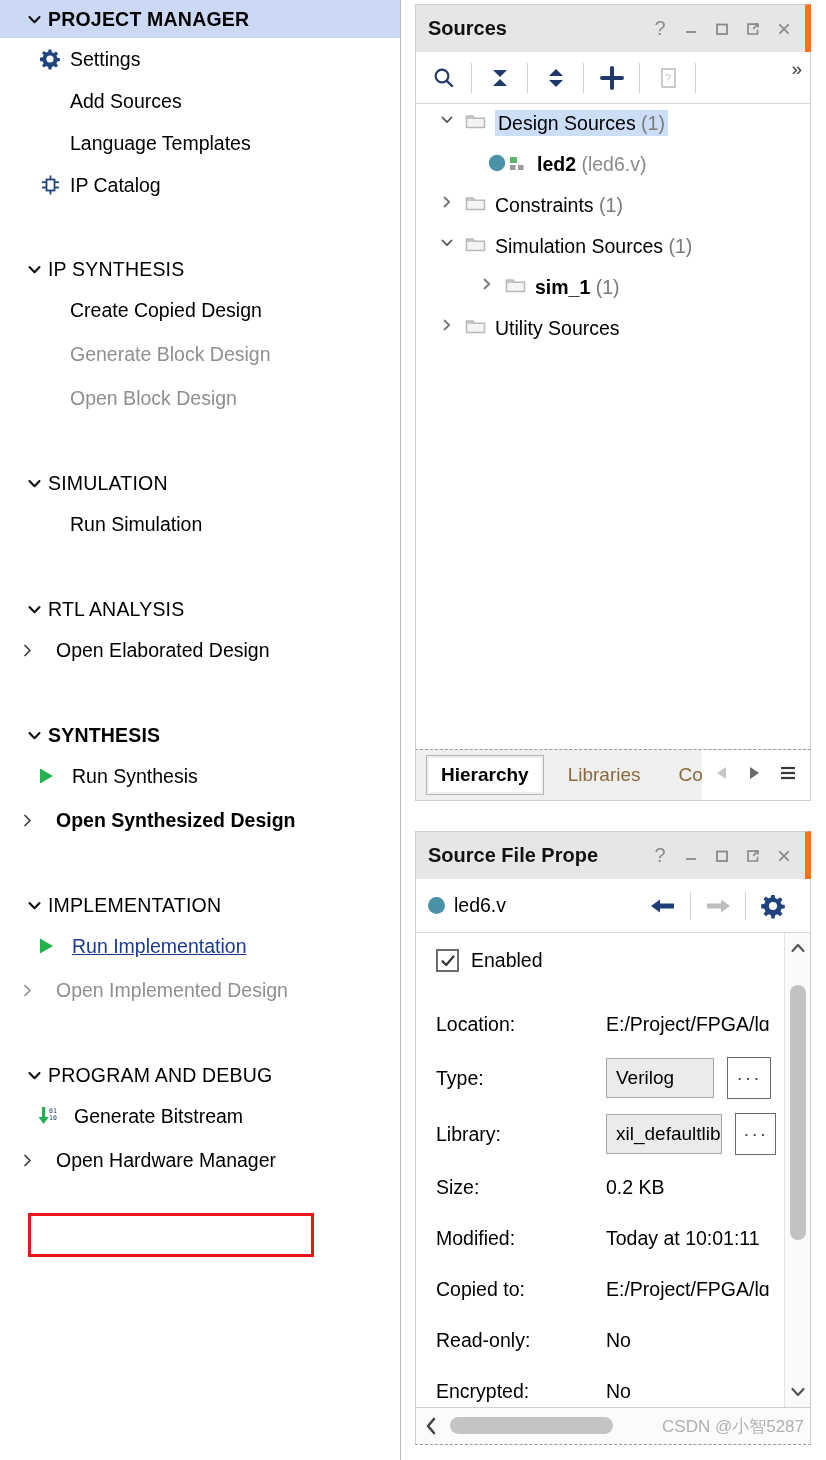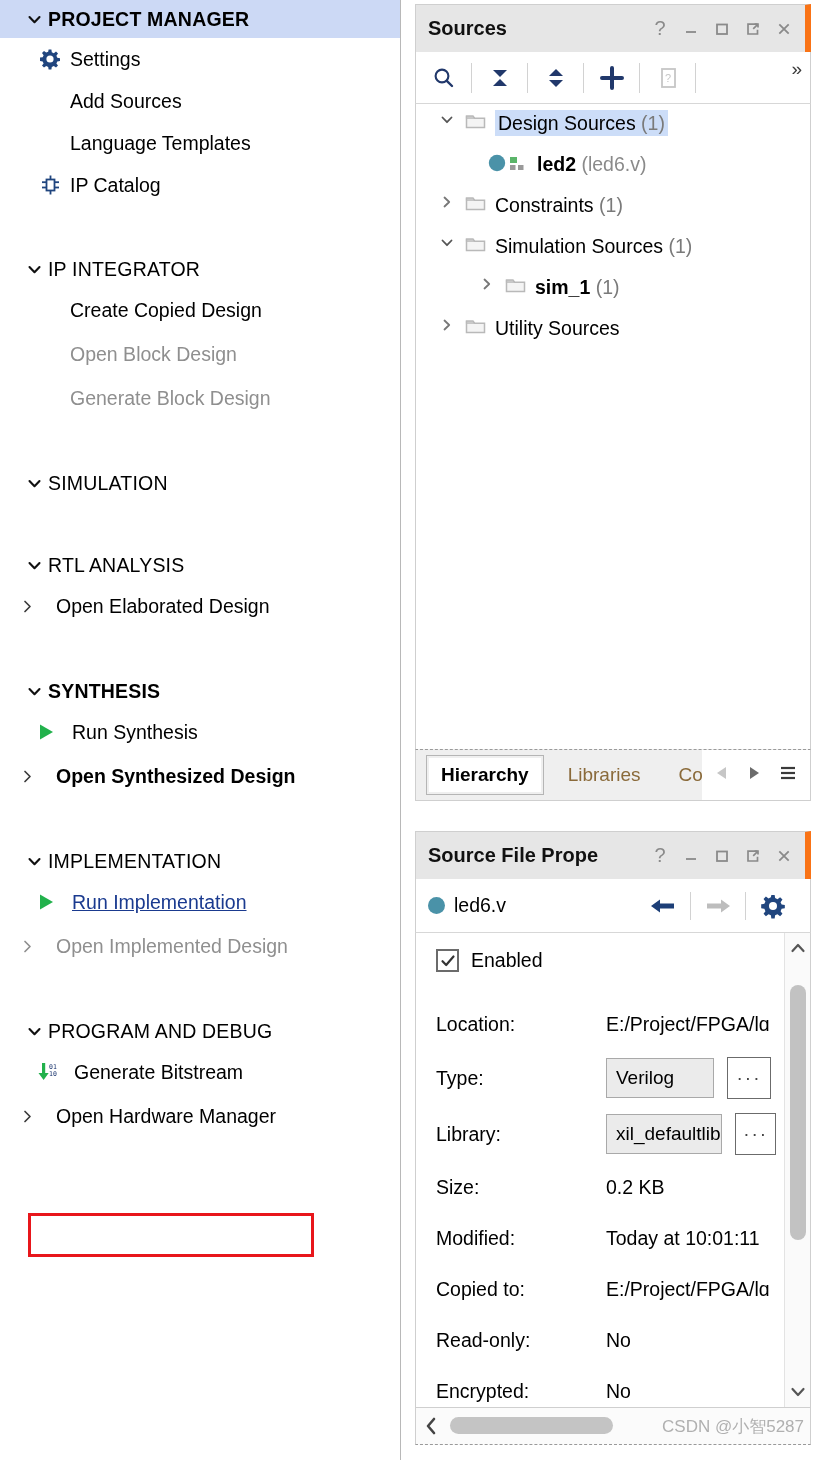--- a/index.html
+++ b/index.html
@@ -222,44 +222,48 @@
     </div>
 
     <div class="fn-gap-lg"></div>
 
     <div class="fn-section-header">
       <span class="fn-caret">
         <svg width="17" height="17" viewBox="0 0 17 17">
             <path d="M3.5 6 L8.5 11.2 L13.5 6" fill="none" stroke="#111" stroke-width="2.1" stroke-linecap="round" stroke-linejoin="round"></path>
           </svg>
       </span>
-      <span>IP INTEGRATOR</span>
+      <span>IP SYNTHESIS</span>
     </div>
     <div class="fn-item" style="height:44px;">
       <span class="fn-icon"></span>
       <span class="fn-label">Create Copied Design</span>
     </div>
     <div class="fn-item disabled" style="height:44px;">
       <span class="fn-icon"></span>
-      <span class="fn-label">Open Block Design</span>
+      <span class="fn-label">Generate Block Design</span>
     </div>
     <div class="fn-item disabled" style="height:44px;">
       <span class="fn-icon"></span>
-      <span class="fn-label">Generate Block Design</span>
+      <span class="fn-label">Open Block Design</span>
     </div>
 
     <div class="fn-gap-lg"></div>
 
     <div class="fn-section-header">
       <span class="fn-caret">
         <svg width="17" height="17" viewBox="0 0 17 17">
             <path d="M3.5 6 L8.5 11.2 L13.5 6" fill="none" stroke="#111" stroke-width="2.1" stroke-linecap="round" stroke-linejoin="round"></path>
           </svg>
       </span>
       <span>SIMULATION</span>
+    </div>
+    <div class="fn-item" style="height:44px;">
+      <span class="fn-icon"></span>
+      <span class="fn-label">Run Simulation</span>
     </div>
 
     <div class="fn-gap-lg"></div>
 
     <div class="fn-section-header">
       <span class="fn-caret">
         <svg width="17" height="17" viewBox="0 0 17 17">
             <path d="M3.5 6 L8.5 11.2 L13.5 6" fill="none" stroke="#111" stroke-width="2.1" stroke-linecap="round" stroke-linejoin="round"></path>
           </svg>
       </span>

